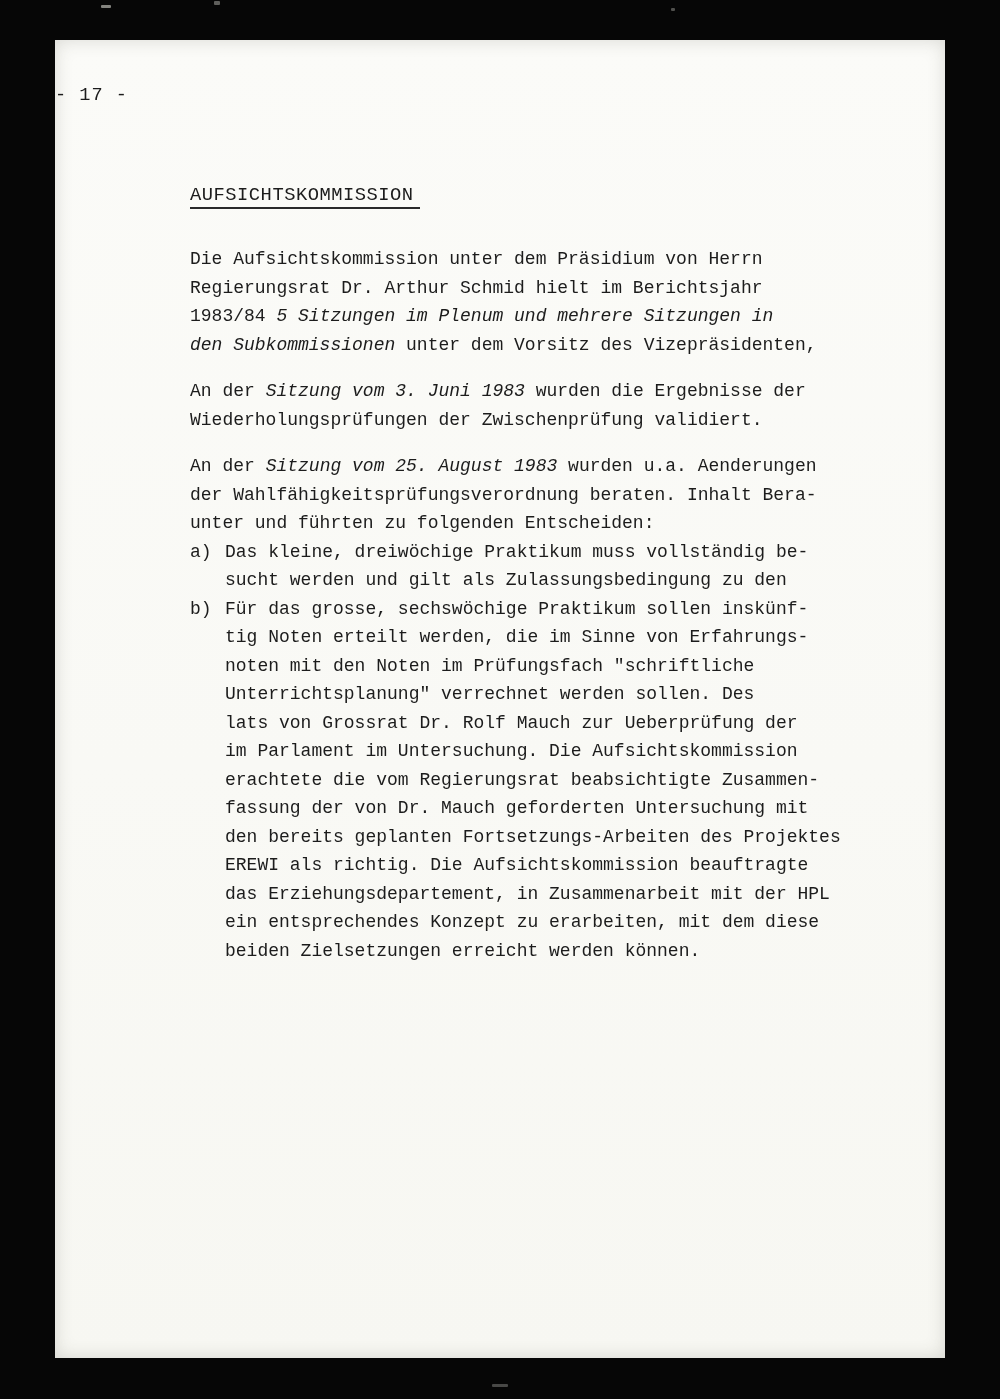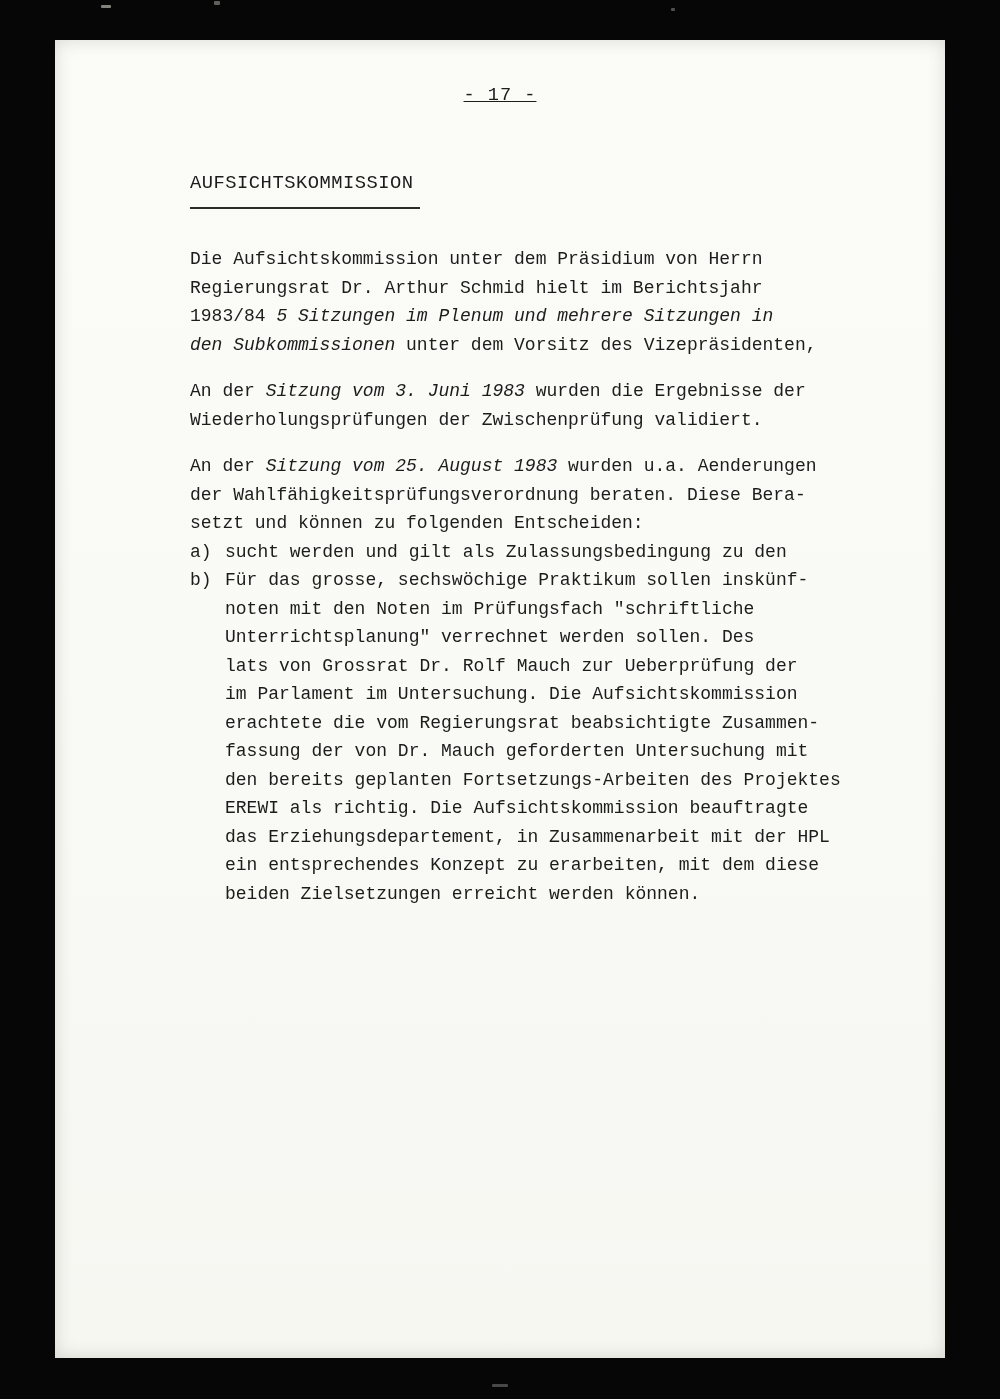--- a/index.html
+++ b/index.html
@@ -41,41 +41,40 @@
     background-image: linear-gradient(180deg, #fbfbf8 0%, #f9f9f5 55%, #f7f7f2 100%);
     box-shadow: inset 0 0 18px rgba(60,60,50,0.18);
     color: var(--ink, #1c1c1c);
   }
 
   .page-number {
     position: absolute;
     top: 45px;
     left: 0;
     right: 0;
-    text-align: center;
+    text-align: left;
     font-size: 18.6px;
     letter-spacing: 1px;
-    text-decoration: underline;
   }
 
   .content {
     position: absolute;
     left: 135px;
     top: 132px;
     width: 700px;
   }
 
   .heading {
     display: inline-block;
-    margin: 0 0 36px 0;
+    margin: 12px 0 36px 0;
     font-size: 18.8px;
     font-weight: normal;
     letter-spacing: 0.5px;
     border-bottom: 2px solid #2a2a2a;
-    padding-bottom: 13px;
+    padding-bottom: 1px;
     padding-right: 6px;
   }
 
   .doc-body {
     font-size: 18px;
     line-height: 28.5px;
   }
 
   .block { margin: 0; }
   .block.p:not(:first-child) { margin-top: 18px; }
@@ -112,34 +111,36 @@
           </div>
           <div class="block p">
             <div class="lines">
               <div class="line"><span>An der </span><span class="it">Sitzung vom 3. Juni 1983</span><span> wurden die Ergebnisse der</span></div>
               <div class="line"><span>Wiederholungsprüfungen der Zwischenprüfung validiert.</span></div>
             </div>
           </div>
           <div class="block p">
             <div class="lines">
               <div class="line"><span>An der </span><span class="it">Sitzung vom 25. August 1983</span><span> wurden u.a. Aenderungen</span></div>
-              <div class="line"><span>der Wahlfähigkeitsprüfungsverordnung beraten. Diese Bera-</span></div>
-              <div class="line"><span>setzt und können zu folgenden Entscheiden:</span></div>
+              <div class="line"><span>der Wahlfähigkeitsprüfungsverordnung beraten. Inhalt Bera-</span></div>
+              <div class="line"><span>unter und führten zu folgenden Entscheiden:</span></div>
             </div>
           </div>
           <div class="block li">
             <span class="marker">a)</span>
             <div class="lines">
+              <div class="line"><span>Das kleine, dreiwöchige Praktikum muss vollständig be-</span></div>
               <div class="line"><span>sucht werden und gilt als Zulassungsbedingung zu den</span></div>
             </div>
           </div>
           <div class="block li">
             <span class="marker">b)</span>
             <div class="lines">
               <div class="line"><span>Für das grosse, sechswöchige Praktikum sollen inskünf-</span></div>
+              <div class="line"><span>tig Noten erteilt werden, die im Sinne von Erfahrungs-</span></div>
               <div class="line"><span>noten mit den Noten im Prüfungsfach "schriftliche</span></div>
               <div class="line"><span>Unterrichtsplanung" verrechnet werden sollen. Des</span></div>
               <div class="line"><span>lats von Grossrat Dr. Rolf Mauch zur Ueberprüfung der</span></div>
               <div class="line"><span>im Parlament im Untersuchung. Die Aufsichtskommission</span></div>
               <div class="line"><span>erachtete die vom Regierungsrat beabsichtigte Zusammen-</span></div>
               <div class="line"><span>fassung der von Dr. Mauch geforderten Untersuchung mit</span></div>
               <div class="line"><span>den bereits geplanten Fortsetzungs-Arbeiten des Projektes</span></div>
               <div class="line"><span>EREWI als richtig. Die Aufsichtskommission beauftragte</span></div>
               <div class="line"><span>das Erziehungsdepartement, in Zusammenarbeit mit der HPL</span></div>
               <div class="line"><span>ein entsprechendes Konzept zu erarbeiten, mit dem diese</span></div>

